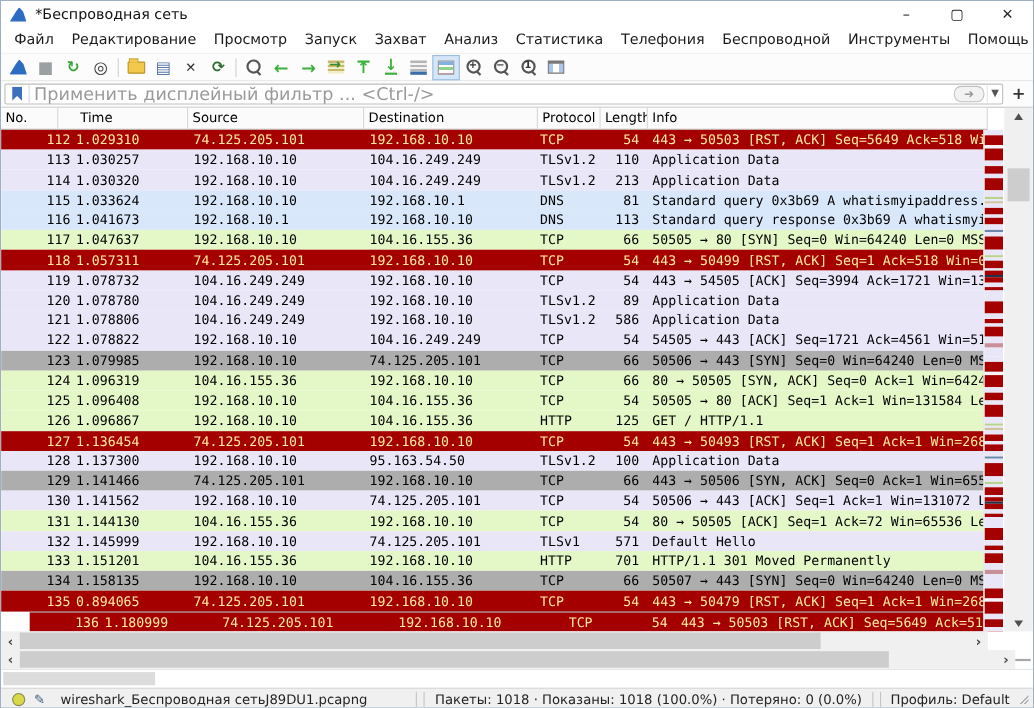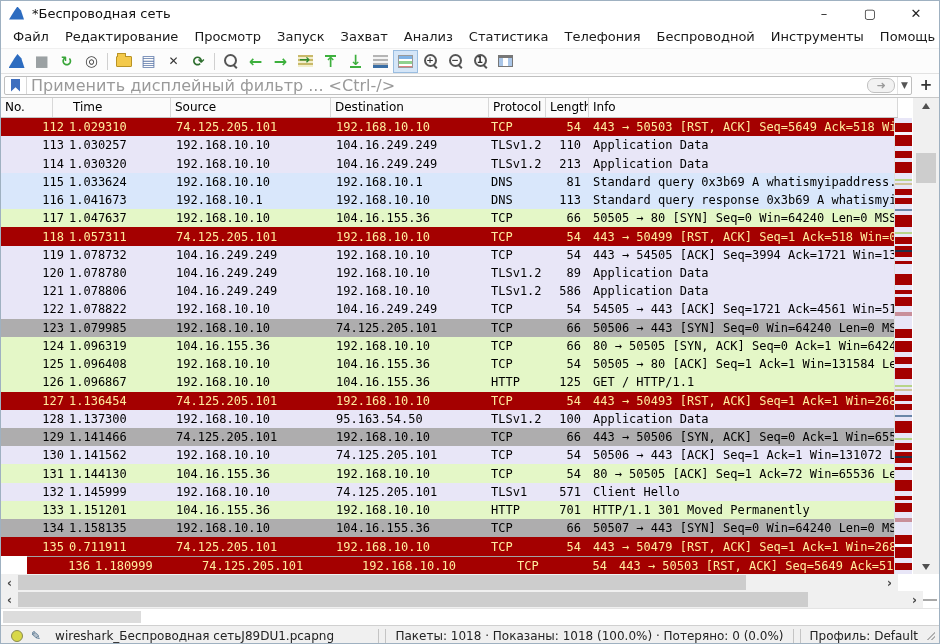--- a/index.html
+++ b/index.html
@@ -403,21 +403,21 @@
           <span class="c-len">54</span>
           <span class="c-info">80 → 50505 [ACK] Seq=1 Ack=72 Win=65536 Len=0</span>
         </div>
         <div class="row lav">
           <span class="c-no">132</span>
           <span class="c-time">1.145999</span>
           <span class="c-src">192.168.10.10</span>
           <span class="c-dst">74.125.205.101</span>
           <span class="c-proto">TLSv1</span>
           <span class="c-len">571</span>
-          <span class="c-info">Client Hello</span>
+          <span class="c-info">Default Hello</span>
         </div>
         <div class="row green">
           <span class="c-no">133</span>
           <span class="c-time">1.151201</span>
           <span class="c-src">104.16.155.36</span>
           <span class="c-dst">192.168.10.10</span>
           <span class="c-proto">HTTP</span>
           <span class="c-len">701</span>
           <span class="c-info">HTTP/1.1 301 Moved Permanently</span>
         </div>
@@ -425,21 +425,21 @@
           <span class="c-no">134</span>
           <span class="c-time">1.158135</span>
           <span class="c-src">192.168.10.10</span>
           <span class="c-dst">104.16.155.36</span>
           <span class="c-proto">TCP</span>
           <span class="c-len">66</span>
           <span class="c-info">50507 → 443 [SYN] Seq=0 Win=64240 Len=0 MSS=1460 WS=256 SACK_PERM=1</span>
         </div>
         <div class="row red">
           <span class="c-no">135</span>
-          <span class="c-time">0.711911</span>
+          <span class="c-time">0.894065</span>
           <span class="c-src">74.125.205.101</span>
           <span class="c-dst">192.168.10.10</span>
           <span class="c-proto">TCP</span>
           <span class="c-len">54</span>
           <span class="c-info">443 → 50479 [RST, ACK] Seq=1 Ack=1 Win=26883 Len=0</span>
         </div>
         <div class="row red">
           <span class="c-no">136</span>
           <span class="c-time">1.180999</span>
           <span class="c-src">74.125.205.101</span>

